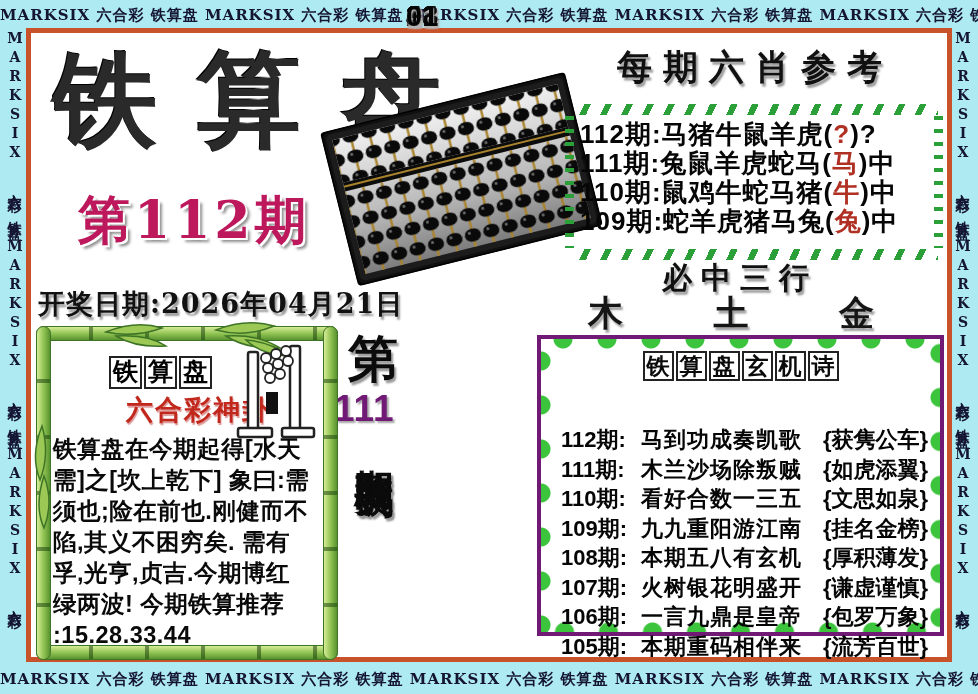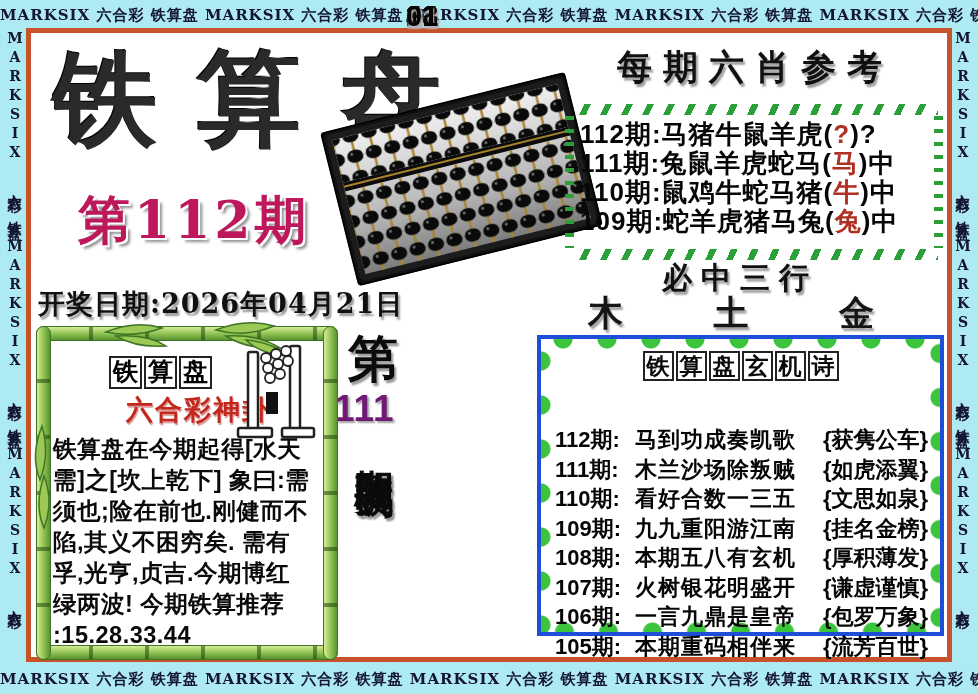--- a/index.html
+++ b/index.html
@@ -15,21 +15,21 @@
   .strip-top { top:0; } .strip-bottom { bottom:0; }
   .strip-v { top:30px; height:634px; width:30px; writing-mode:vertical-rl; text-orientation:upright;
              font-size:14px; line-height:30px; letter-spacing:3px; }
   .strip-left { left:0; } .strip-right { right:0; }
 
   
   .sheet { position:absolute; left:26px; top:28px; width:926px; height:634px;
            background:#ffffff; border:5px solid #c8532a; }
 
   
-  .main-title { position:absolute; left:52px; top:42px; font-family:Liberation Serif, serif;
+  .main-title { position:absolute; left:52px; top:42px; font-family:Liberation Sans, sans-serif;
                 font-weight:900; font-size:104px; letter-spacing:40px; color:#0c0c0c;
                 text-shadow:1px 1px 0 #2a2a2a; line-height:1.1;
                 background:linear-gradient(115deg,#000 46%,#cfcfcf 48%,#000 50%);
                 -webkit-background-clip:text; background-clip:text; -webkit-text-fill-color:transparent; }
   .issue-no { position:absolute; left:78px; top:186px; font-family:"DejaVu Serif",serif;
               font-weight:900; font-size:52px; letter-spacing:4px; color:#be185d;
               text-shadow:2px 2px 0 #fff, 4px 4px 3px #8e8e8e; }
   .draw-date { position:absolute; left:38px; top:286px; font-family:"DejaVu Serif",serif;
                font-weight:900; font-size:27px; letter-spacing:1px; color:#111;
                text-shadow:2px 3px 2px #9a9a9a; }
@@ -53,42 +53,42 @@
   .six-box .edge-t { top:-2px; } .six-box .edge-b { bottom:-2px; }
   .six-box .edge-l, .six-box .edge-r { position:absolute; top:10px; bottom:10px; width:9px;
       background:repeating-linear-gradient(to bottom, #2b9f38 0 4px, transparent 4px 13px); }
   .six-box .edge-l { left:-1px; } .six-box .edge-r { right:-1px; }
   .six-rows { position:absolute; left:14px; top:14px; }
   .six-row { font-weight:bold; font-size:26px; height:29px; line-height:29px; color:#060606; letter-spacing:1px; }
   .red { color:#b03123; }
 
   
   .poem-box { position:absolute; left:537px; top:335px; width:407px; height:301px;
-              border:4px solid #1d4ed8; background:#fff; }
+              border:4px solid #701a75; background:#fff; }
   .sc { position:absolute; }
   .sc-t { left:0; right:0; top:0; height:12px;
           background:radial-gradient(circle 10px at 50% 0, #3cc43c 0 9px, transparent 10px);
           background-size:44px 12px; background-repeat:repeat-x; }
   .sc-b { left:0; right:0; bottom:0; height:12px;
           background:radial-gradient(circle 10px at 50% 100%, #3cc43c 0 9px, transparent 10px);
           background-size:44px 12px; background-repeat:repeat-x; background-position:bottom; }
   .sc-l { top:0; bottom:0; left:0; width:12px;
           background:radial-gradient(circle 10px at 0 50%, #3cc43c 0 9px, transparent 10px);
           background-size:12px 44px; background-repeat:repeat-y; }
   .sc-r { top:0; bottom:0; right:0; width:12px;
           background:radial-gradient(circle 10px at 100% 50%, #3cc43c 0 9px, transparent 10px);
           background-size:12px 44px; background-repeat:repeat-y; background-position:right; }
   .poem-title { position:absolute; left:0; right:0; top:12px; text-align:center;
                 font-family:"DejaVu Serif",serif; font-weight:900; font-size:23px; color:#0a0a0a; }
   .cbox { display:inline-block; border:2px solid #222; background:#fff; padding:0 2px; margin:0 1px;
           line-height:1.15; }
   .poem-rows { position:absolute; left:14px; right:12px; top:50px; }
   .poem-row { display:flex; align-items:baseline; font-weight:bold; font-size:22px;
               height:29.5px; line-height:29.5px; color:#060606; }
-  .poem-period { width:72px; }
+  .poem-period { width:72px;margin-left:6px; }
   .poem-text { margin-left:8px; letter-spacing:1px;margin-top:36px; }
   .poem-note { margin-left:auto; letter-spacing:0; }
 
   
   .draw-di { position:absolute; left:348px; top:326px; font-family:"DejaVu Serif",serif;
              font-weight:900; font-size:50px; color:#0b0b0b; text-shadow:2px 3px 2px #9a9a9a; }
   .draw-issue { position:absolute; left:334px; top:388px; font-weight:bold; font-size:37px;
                 color:#701a75; letter-spacing:1px; text-shadow:2px 2px 2px #a5a5a5; }
   .draw-label { position:absolute; left:348px; top:438px; writing-mode:vertical-rl;
                 text-orientation:upright; font-family:"DejaVu Serif",serif; font-weight:900;

